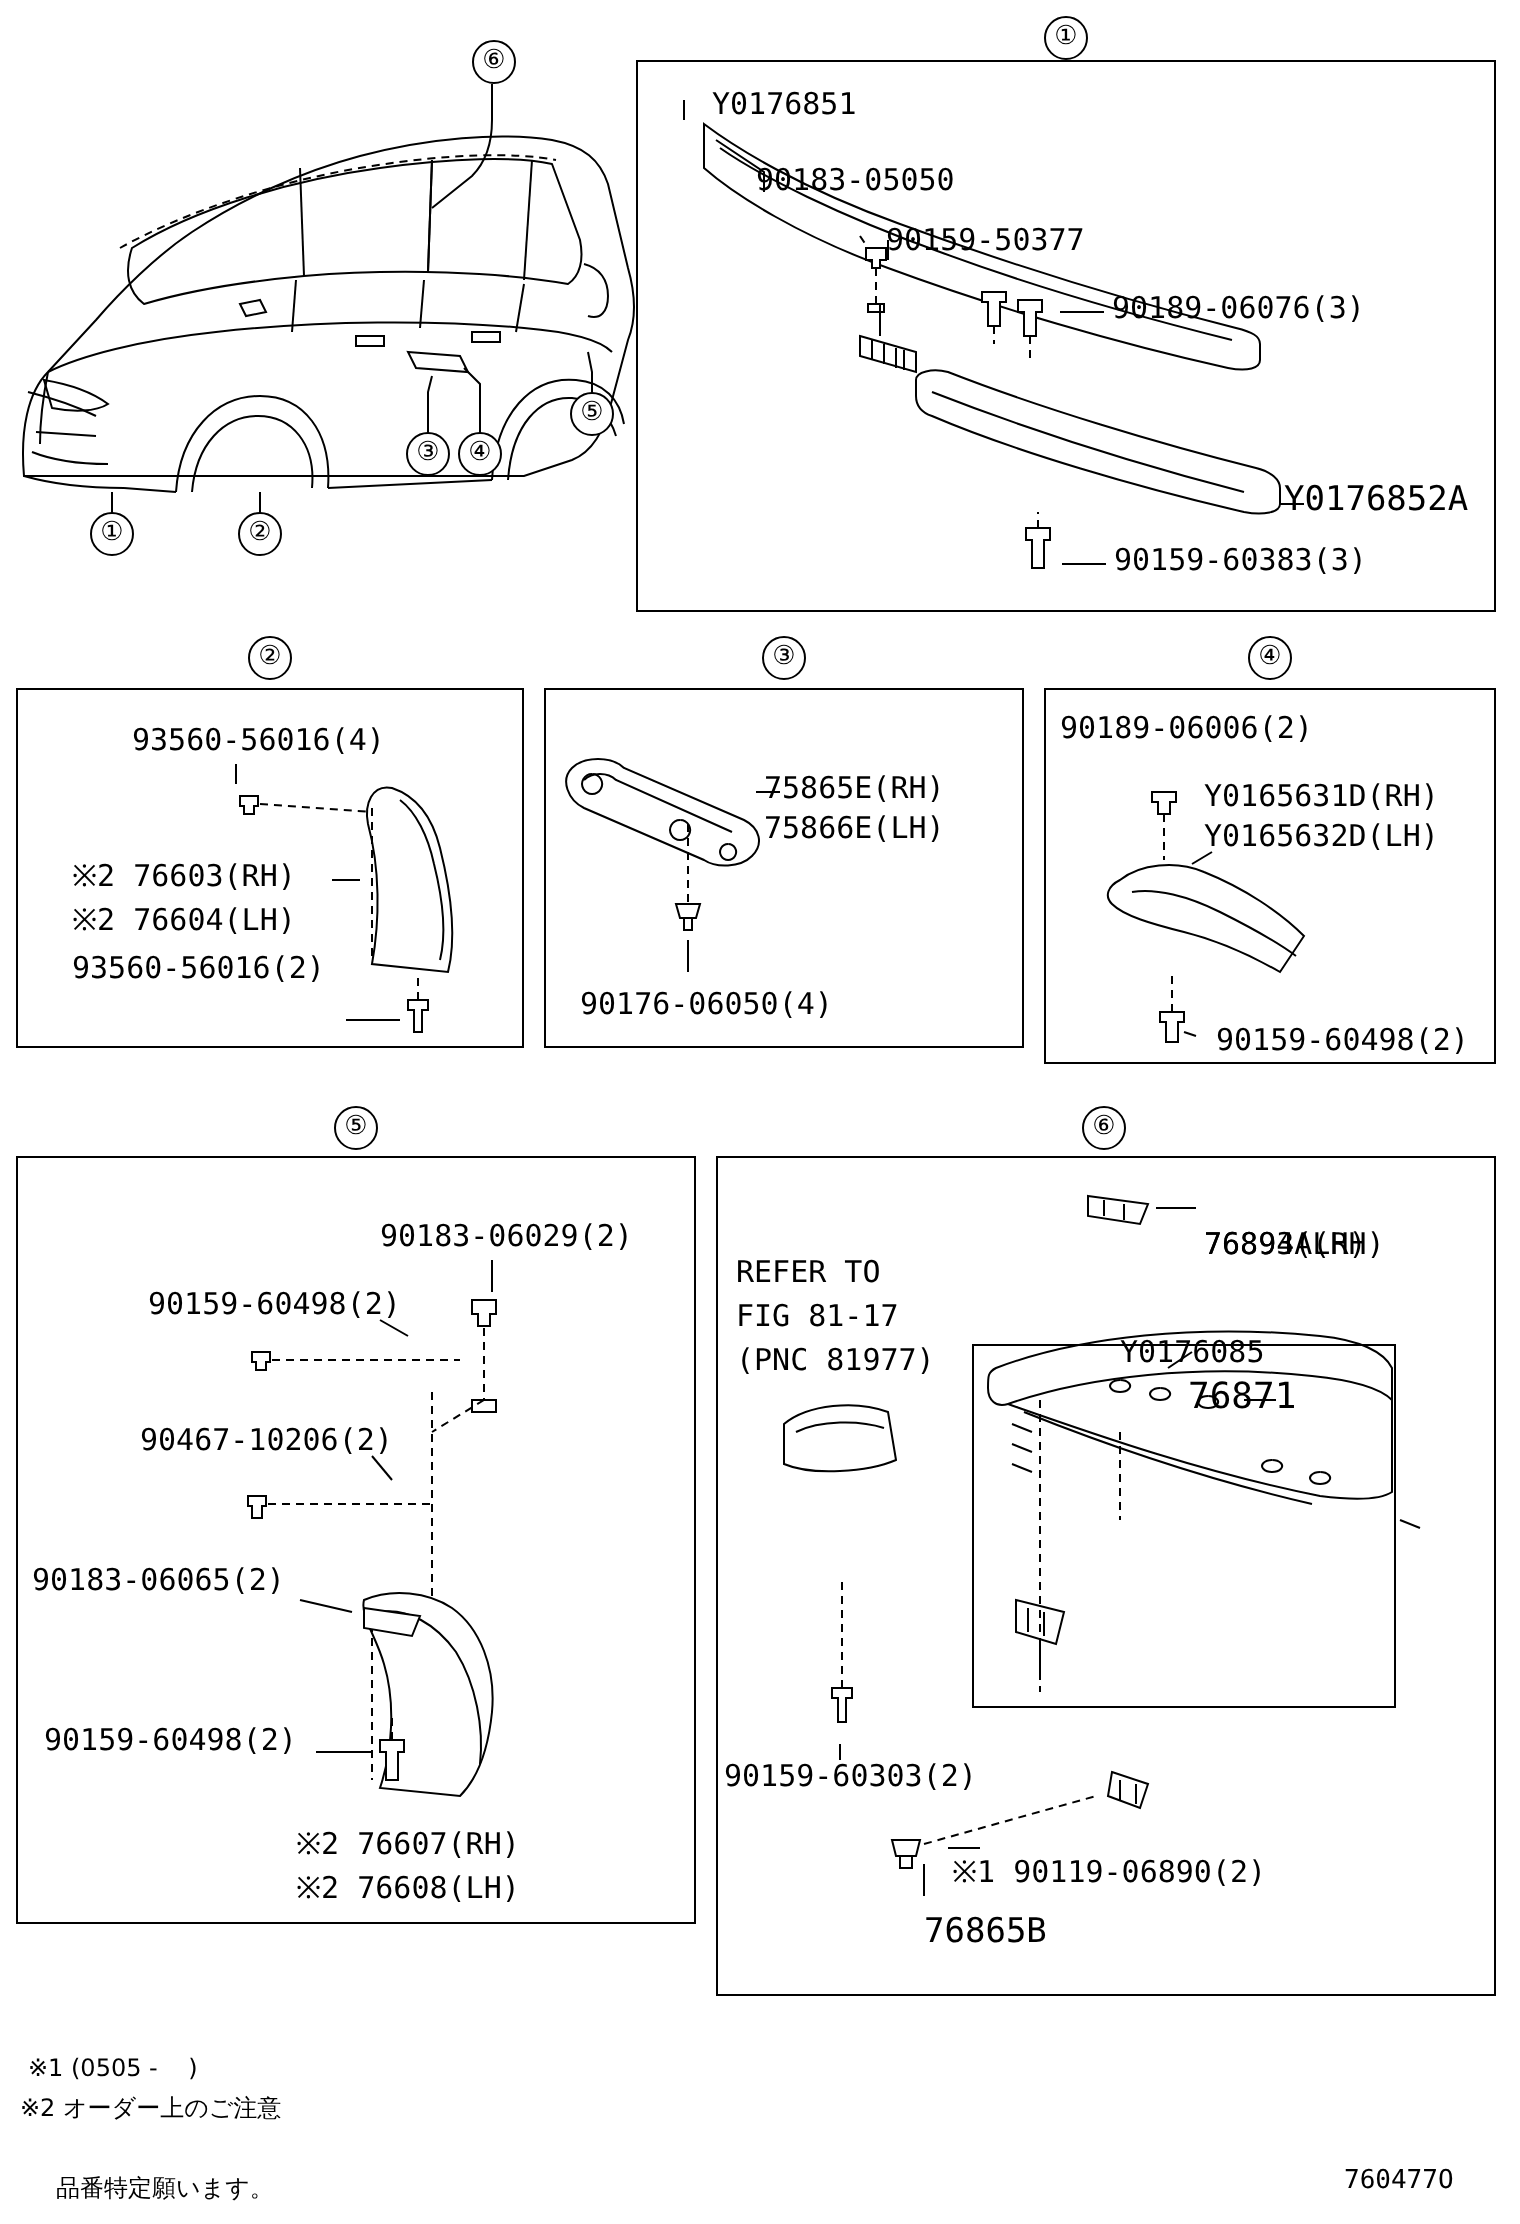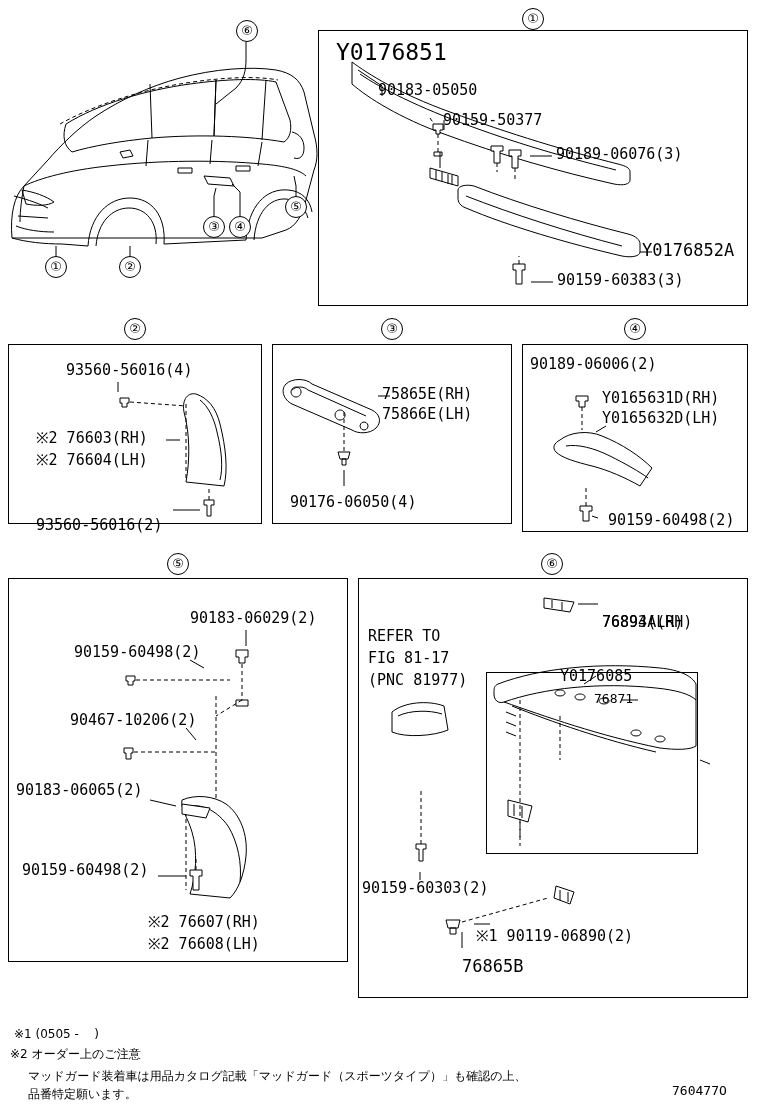--- a/index.html
+++ b/index.html
@@ -233,31 +233,31 @@
   <div class="callout" style="left:229px;top:216px;">④</div>
   <div class="callout" style="left:285px;top:196px;">⑤</div>
 
   <div class="callout" style="left:522px;top:8px;">①</div>
   <div class="callout" style="left:124px;top:318px;">②</div>
   <div class="callout" style="left:381px;top:318px;">③</div>
   <div class="callout" style="left:624px;top:318px;">④</div>
   <div class="callout" style="left:167px;top:553px;">⑤</div>
   <div class="callout" style="left:541px;top:553px;">⑥</div>
 
-  <div class="lbl" style="left:336px;top:44px;font-size:23px;">Y0176851</div>
+  <div class="lbl" style="left:356px;top:44px;font-size:15px;">Y0176851</div>
   <div class="lbl" style="left:378px;top:82px;">90183-05050</div>
   <div class="lbl" style="left:443px;top:112px;">90159-50377</div>
   <div class="lbl" style="left:556px;top:146px;">90189-06076(3)</div>
   <div class="lbl" style="left:642px;top:242px;font-size:17px;">Y0176852A</div>
   <div class="lbl" style="left:557px;top:272px;">90159-60383(3)</div>
 
   <div class="lbl" style="left:66px;top:362px;">93560-56016(4)</div>
   <div class="lbl" style="left:36px;top:430px;">※2 76603(RH)</div>
   <div class="lbl" style="left:36px;top:452px;">※2 76604(LH)</div>
-  <div class="lbl" style="left:36px;top:517px;text-align:center;">93560-56016(2)</div>
+  <div class="lbl" style="left:36px;top:476px;text-align:center;">93560-56016(2)</div>
 
   <div class="lbl" style="left:382px;top:386px;">75865E(RH)</div>
   <div class="lbl" style="left:382px;top:406px;">75866E(LH)</div>
   <div class="lbl" style="left:290px;top:494px;text-align:right;">90176-06050(4)</div>
 
   <div class="lbl" style="left:530px;top:356px;">90189-06006(2)</div>
   <div class="lbl" style="left:602px;top:390px;">Y0165631D(RH)</div>
   <div class="lbl" style="left:602px;top:410px;">Y0165632D(LH)</div>
   <div class="lbl" style="left:608px;top:512px;">90159-60498(2)</div>
 
@@ -265,28 +265,27 @@
   <div class="lbl" style="left:74px;top:644px;">90159-60498(2)</div>
   <div class="lbl" style="left:70px;top:712px;">90467-10206(2)</div>
   <div class="lbl" style="left:16px;top:782px;">90183-06065(2)</div>
   <div class="lbl" style="left:22px;top:862px;">90159-60498(2)</div>
   <div class="lbl" style="left:148px;top:914px;">※2 76607(RH)</div>
   <div class="lbl" style="left:148px;top:936px;">※2 76608(LH)</div>
 
   <div class="lbl" style="left:602px;top:594px;margin-top:20px;">76893A(RH)</div>
   <div class="lbl" style="left:602px;top:614px;">76894(LH)</div>
   <div class="lbl" style="left:560px;top:668px;text-align:center;">Y0176085</div>
-  <div class="lbl" style="left:594px;top:690px;font-size:13px;">76871</div>
+  <div class="lbl" style="left:594px;top:690px;font-size:18px;">76871</div>
   <div class="lbl" style="left:362px;top:880px;">90159-60303(2)</div>
   <div class="lbl" style="left:476px;top:928px;">※1 90119-06890(2)</div>
   <div class="lbl" style="left:422px;top:958px;font-size:17px;margin-left:40px;">76865B</div>
 
   <div class="lbl" style="left:368px;top:628px;">REFER TO</div>
   <div class="lbl" style="left:368px;top:650px;">FIG 81-17</div>
   <div class="lbl" style="left:368px;top:672px;">(PNC 81977)</div>
 
   <div class="lbl jp" style="left:14px;top:1026px;text-align:right;">※1 (0505 -    )</div>
   <div class="lbl jp" style="left:10px;top:1046px;">※2 オーダー上のご注意</div>
-  <div class="lbl jp" style="left:28px;top:1068px;">マッドガード装着車は用品カタログ記載「マッドガード（スポーツタイプ）」も確認の上、</div>
   <div class="lbl jp" style="left:28px;top:1086px;">品番特定願います。</div>
   <div class="lbl" style="left:672px;top:1082px;font-size:13px;">760477O</div>
 
 </div>
 
 </body></html>

